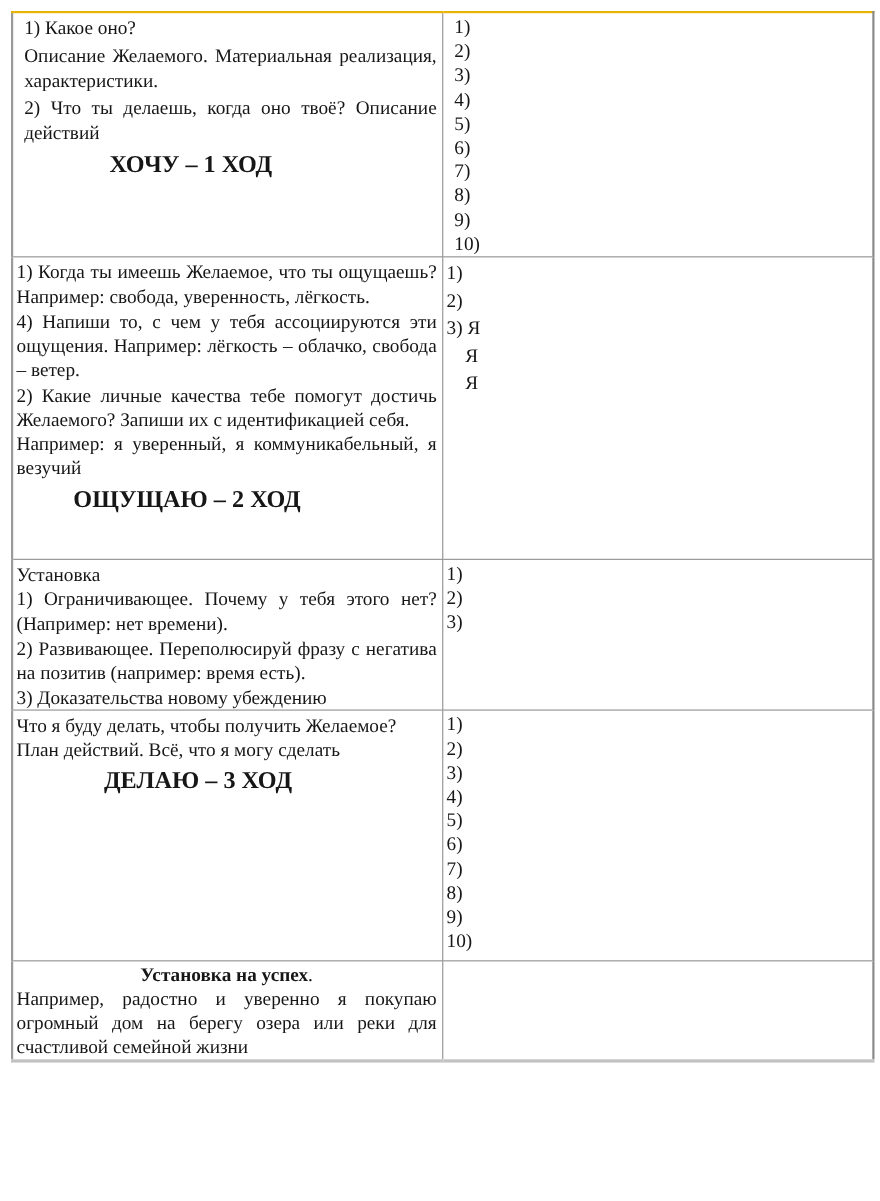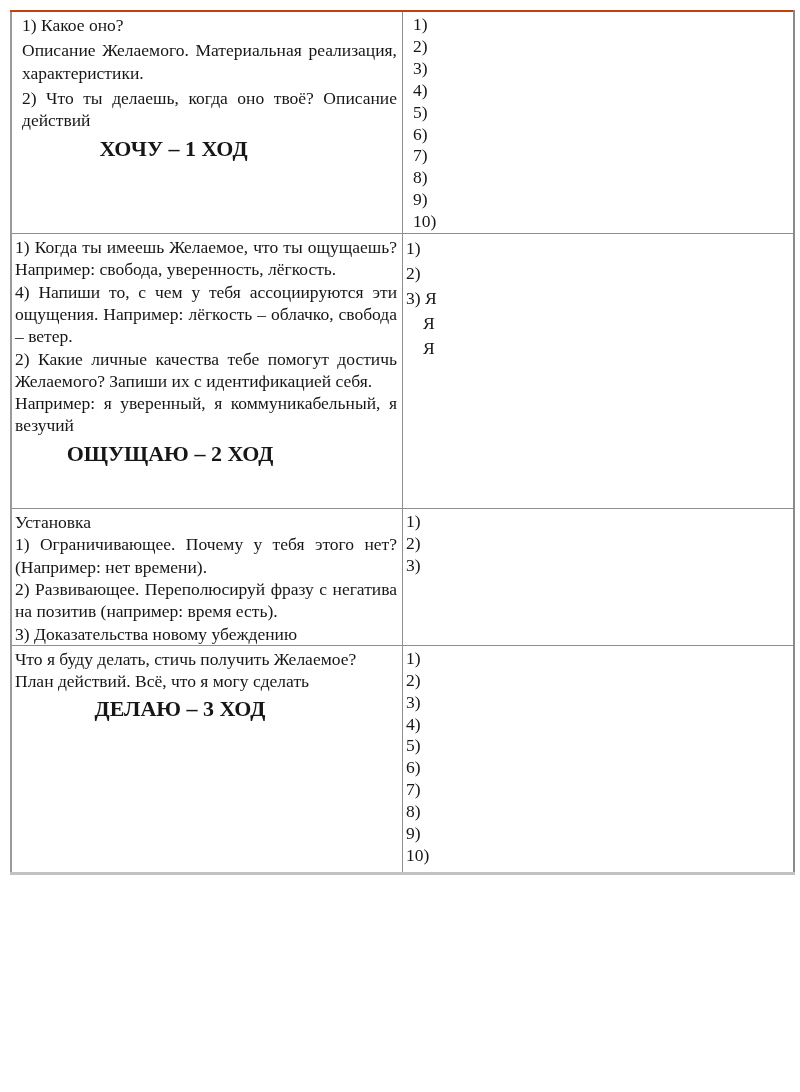--- a/index.html
+++ b/index.html
@@ -20,21 +20,21 @@
   }
   table.ws col { width: 50%; }
   table.ws td {
     border: 1.5px solid #8f8f8f;
     vertical-align: top;
     padding: 2px 5px 0 3px;
     background: #ffffff;
     overflow: hidden;
   }
   
-  table.ws tr:first-child td { border-top: 2px solid #c2410c; padding-left: 10px; }
+  table.ws tr:first-child td { border-top: 2px solid #eab308; padding-left: 10px; }
   table.ws tr:last-child td  { border-bottom: 3px solid #c2c2c2; }
   table.ws td:first-child    { border-left: 2px solid #9a9a9a; }
   table.ws td:last-child     { border-right: 2px solid #8a8a8a; }
 
   tr.r1 { height: 222px; }
   tr.r2 { height: 275px; }
   tr.r3 { height: 135px; }
   tr.r4 { height: 114px; }
   tr.r5 { height: 228px; }
   tr.r6 { height: 88px;  }
@@ -132,34 +132,43 @@
         <td class="rc">
           <div class="slot">1)</div>
           <div class="slot">2)</div>
           <div class="slot">3)</div>
         </td>
       </tr>
 
 
       <tr class="r5">
         <td class="txt">
-          <p>Что я буду делать, стичь получить Желаемое?</p>
+          <p>Что я буду делать, чтобы получить Желаемое?</p>
           <p>План действий. Всё, что я могу сделать</p>
           <div class="heading shift-b">ДЕЛАЮ – 3 ХОД</div>
         </td>
         <td class="rc">
           <div class="slot">1)</div>
           <div class="slot">2)</div>
           <div class="slot">3)</div>
           <div class="slot">4)</div>
           <div class="slot">5)</div>
           <div class="slot">6)</div>
           <div class="slot">7)</div>
           <div class="slot">8)</div>
           <div class="slot">9)</div>
           <div class="slot">10)</div>
         </td>
       </tr>
 
+      <tr class="r6">
+        <td class="txt">
+          <div class="subheading">
+            <span class="bold">Установка на успех</span><span>.</span>
+          </div>
+          <p>Например, радостно и уверенно я покупаю огромный дом на берегу озера или реки для счастливой семейной жизни</p>
+        </td>
+        <td class="rc"></td>
+      </tr>
 
     </tbody>
   </table>
 </div>
 
 </body></html>

